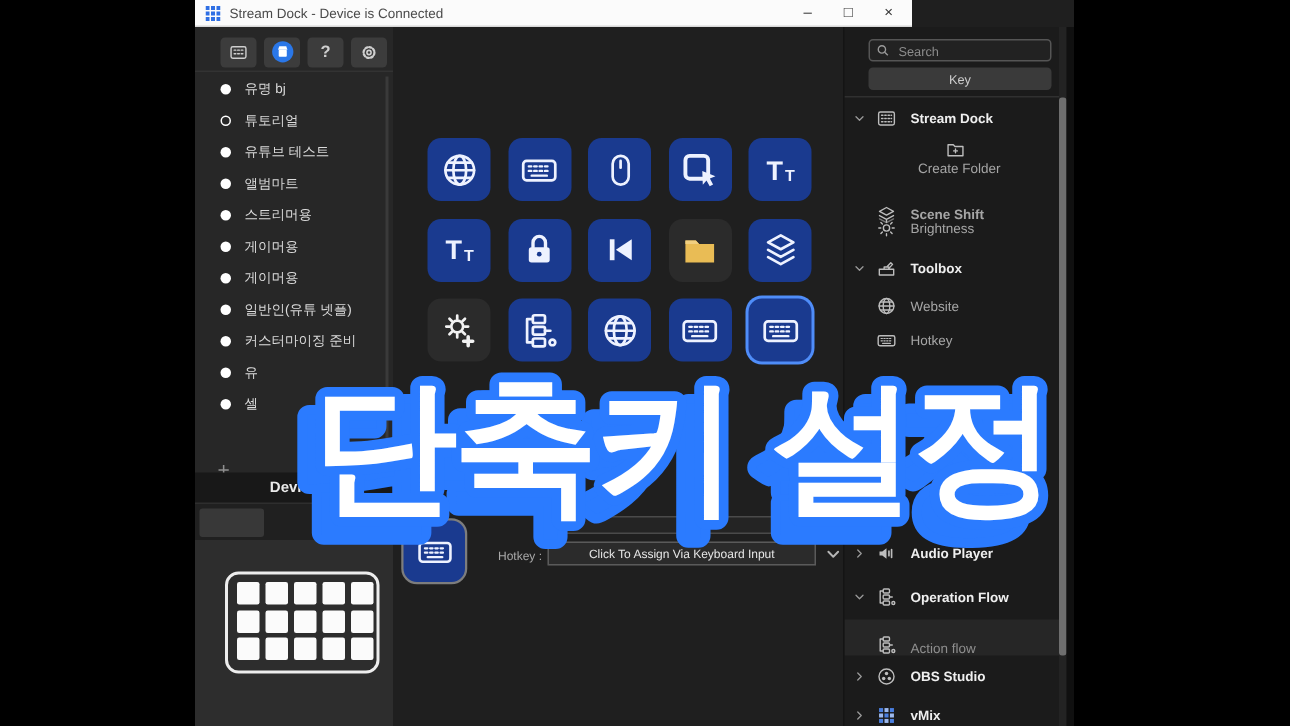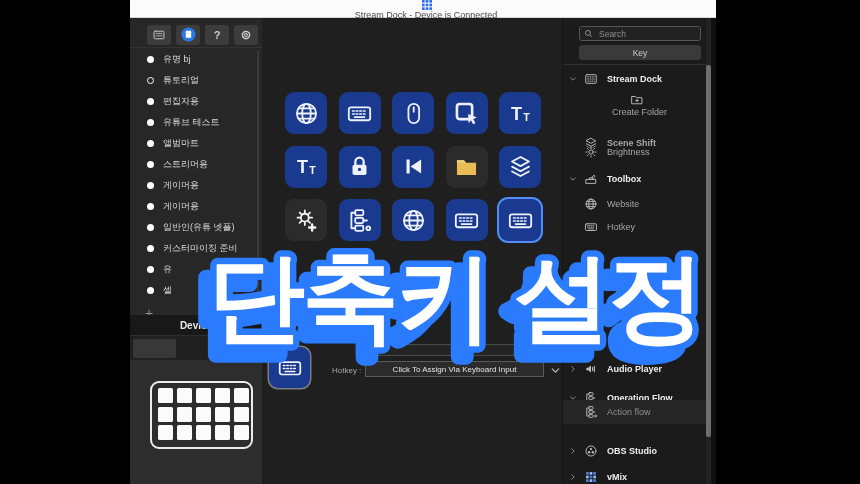--- a/index.html
+++ b/index.html
@@ -1,22 +1,22 @@
 <!DOCTYPE html>
 <html><head>
 <meta charset="utf-8">
 <style>
   html,body{margin:0;padding:0;background:#000;}
   #page{position:relative;width:860px;height:484px;background:#000;overflow:hidden;
         font-family:"Liberation Sans",sans-serif;-webkit-font-smoothing:antialiased;}
   #window{position:absolute;left:130px;top:0;width:586px;height:484px;background:#1f1f1f;}
 
   
-  .titlebar{position:absolute;left:0;top:0;width:586px;height:18px;background:#fbfbfb;
-            display:flex;align-items:center;border-bottom:1px solid #d8d8d8;box-sizing:border-box;flex-direction:column;}
+  .titlebar{position:absolute;left:0;top:0;width:478px;height:18px;background:#fbfbfb;
+            display:flex;align-items:center;border-bottom:1px solid #d8d8d8;box-sizing:border-box;}
   .tb-logo{width:10px;height:10px;margin-left:7px;flex:none;}
   .tb-title{font-size:9px;color:#4a4a4a;margin-left:6px;white-space:nowrap;}
   .tb-controls{margin-left:auto;display:flex;margin-right:2px;}
   .tb-btn{width:27px;height:17px;display:flex;align-items:center;justify-content:center;
           font-size:10px;color:#333;}
 
   
   .sidebar{position:absolute;left:0;top:18px;width:132px;height:466px;background:#272727;overflow:hidden;}
   .center{position:absolute;left:132px;top:18px;width:300px;height:466px;background:#1f1f1f;}
   .rightpanel{position:absolute;left:432px;top:18px;width:144px;height:466px;background:#1b1b1b;
@@ -163,24 +163,20 @@
           <div class="profile-row">
             <span class="dot"></span>
             <span>유명 bj</span>
           </div>
           <div class="profile-row">
             <span class="dot ring"></span>
             <span>튜토리얼</span>
           </div>
           <div class="profile-row">
             <span class="dot"></span>
-            <span>편집자용</span>
-          </div>
-          <div class="profile-row">
-            <span class="dot"></span>
             <span>유튜브 테스트</span>
           </div>
           <div class="profile-row">
             <span class="dot"></span>
             <span>앨범마트</span>
           </div>
           <div class="profile-row">
             <span class="dot"></span>
             <span>스트리머용</span>
           </div>
@@ -503,21 +499,21 @@
             <svg viewBox="0 0 24 24" fill="none" stroke="currentColor" stroke-width="1.6" stroke-linecap="round" stroke-linejoin="round">
               <rect x="8.2" y="2.8" width="7.2" height="4.6" rx="1.1"></rect>
               <rect x="8.2" y="9.7" width="7.2" height="4.6" rx="1.1"></rect>
               <rect x="8.2" y="16.6" width="7.2" height="4.6" rx="1.1"></rect>
               <path d="M8.2 5.1H4.8v13.8h3.4M15.4 12h3.2"></path>
               <circle cx="19.8" cy="18.9" r="1.7"></circle>
             </svg>
           </span>
           <span class="tlabel">Operation Flow</span>
         </div>
-        <div class="tree-row subrow" style="top: 382px;">
+        <div class="tree-row subrow" style="top: 395px; align-items: flex-end;">
           <span class="chev"></span>
           <span class="ticon">
             <svg viewBox="0 0 24 24" fill="none" stroke="currentColor" stroke-width="1.6" stroke-linecap="round" stroke-linejoin="round">
               <rect x="8.2" y="2.8" width="7.2" height="4.6" rx="1.1"></rect>
               <rect x="8.2" y="9.7" width="7.2" height="4.6" rx="1.1"></rect>
               <rect x="8.2" y="16.6" width="7.2" height="4.6" rx="1.1"></rect>
               <path d="M8.2 5.1H4.8v13.8h3.4M15.4 12h3.2"></path>
               <circle cx="19.8" cy="18.9" r="1.7"></circle>
             </svg>
           </span>

